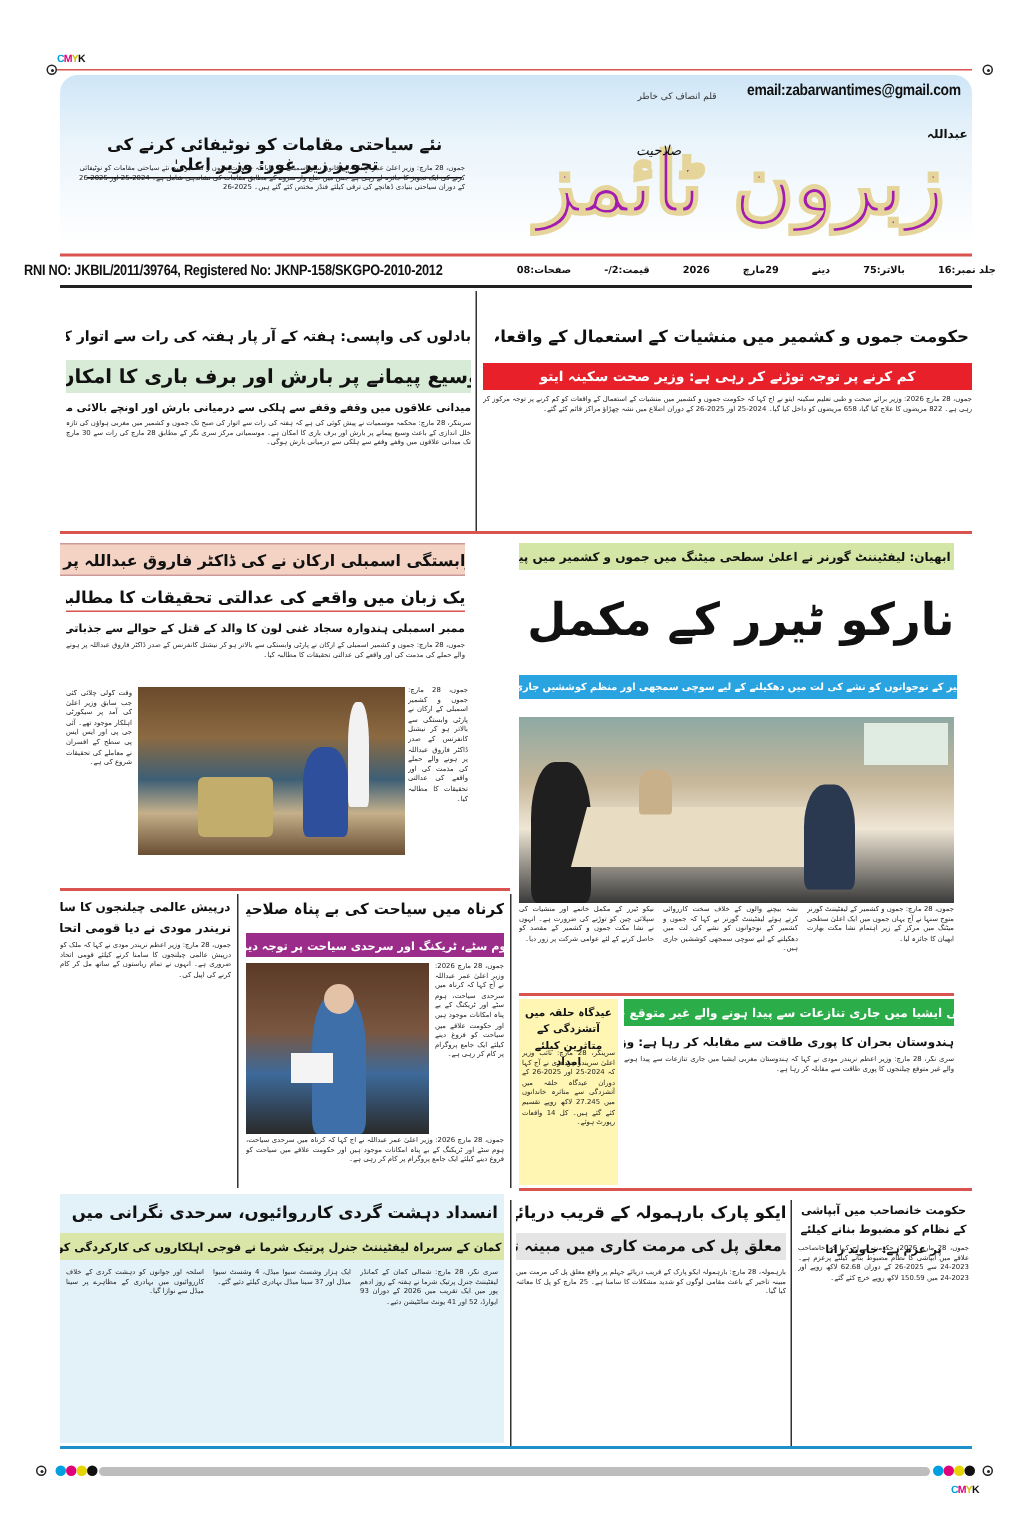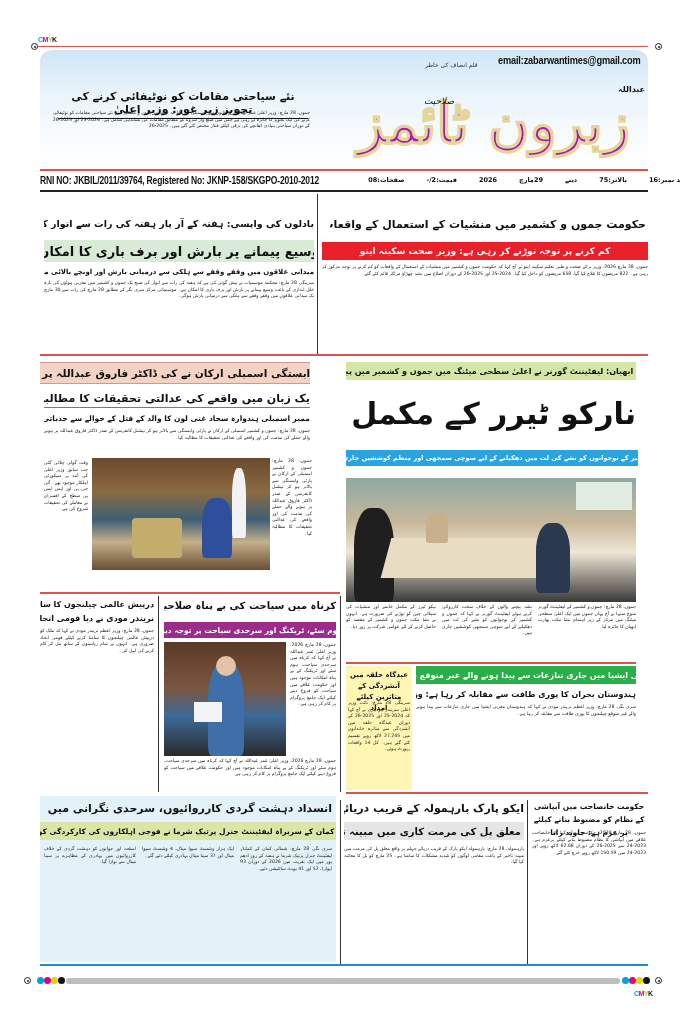--- a/index.html
+++ b/index.html
@@ -24,21 +24,21 @@
   .daily { left: 618px; top: 85px; font-size: 8px; font-weight: bold; }
   .logo { left: 330px; top: 88px; width: 300px; height: 80px; }
   .logo-text { font-family: "DejaVu Serif", serif; font-size: 56px; font-weight: bold; color: #a21caf; -webkit-text-stroke: 1.5px #e6d59a; letter-spacing: -2px; line-height: 70px; }
   .logo-city { left: 424px; top: 96px; font-size: 9px; font-style: italic; }
 
   .lead-head { left: 58px; top: 90px; width: 250px; font-size: 11px; font-weight: bold; border-bottom: 1px solid #111; padding-bottom: 2px; }
   .lead-body { left: 48px; top: 110px; width: 262px; height: 52px; font-size: 4.6px; line-height: 6.5px; color: #222; overflow: hidden; }
 
   .redrule { left: 40px; top: 169px; width: 608px; height: 1.5px; background: #d9534f; }
 
-  .infobar { left: 40px; top: 172px; width: 608px; height: 16px; display: flex; align-items: center; justify-content: flex-start; font-size: 8px; font-weight: bold; }
+  .infobar { left: 40px; top: 172px; width: 608px; height: 16px; display: flex; align-items: center; justify-content: center; font-size: 8px; font-weight: bold; }
   .rni { font-family: "Liberation Sans", sans-serif; font-size: 10px; transform: scaleX(0.85); transform-origin: left; letter-spacing: -0.2px; white-space: nowrap; }
   .meta { display: flex; gap: 22px; font-size: 6.5px; padding-right: 8px; direction: rtl; }
   .meta span { white-space: nowrap; }
   .blackrule { left: 40px; top: 190px; width: 608px; height: 1.5px; background: #222; }
 
   .vrule { position: absolute; width: 1px; background: #333; }
   .hrule-red { position: absolute; height: 1.5px; background: #d9534f; }
 
   .headline { position: absolute; font-weight: bold; text-align: center; direction: rtl; white-space: nowrap; overflow: hidden; }
   .band { position: absolute; display: flex; align-items: center; justify-content: center; direction: rtl; font-weight: bold; white-space: nowrap; overflow: hidden; }

